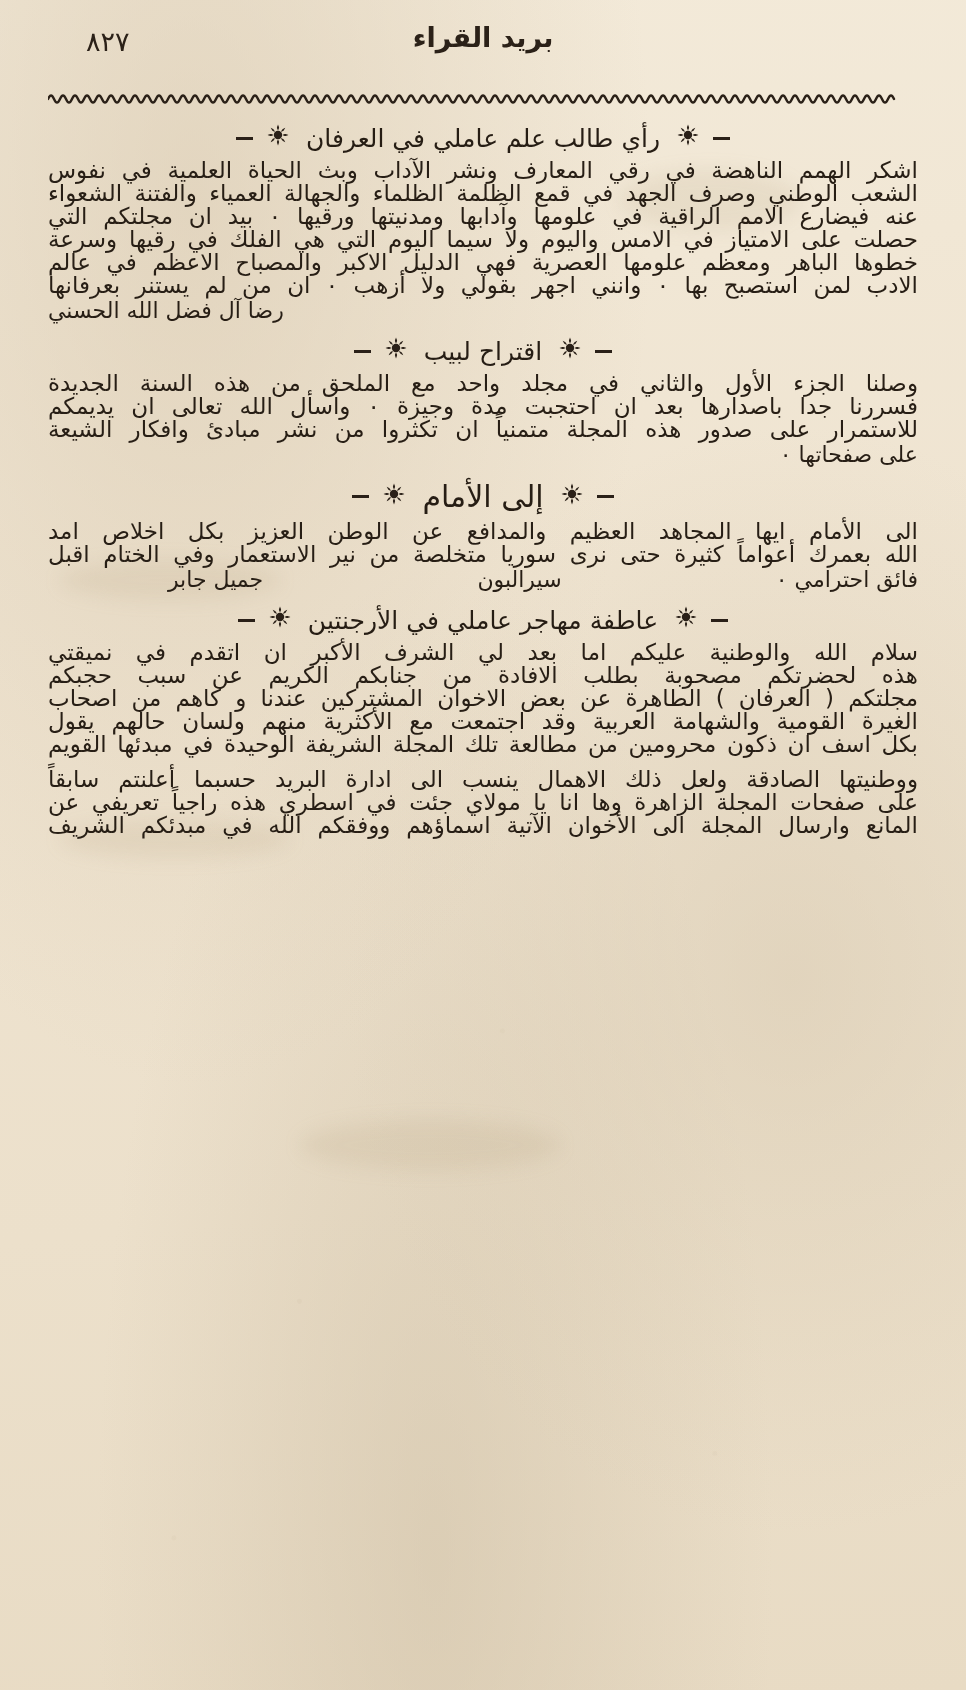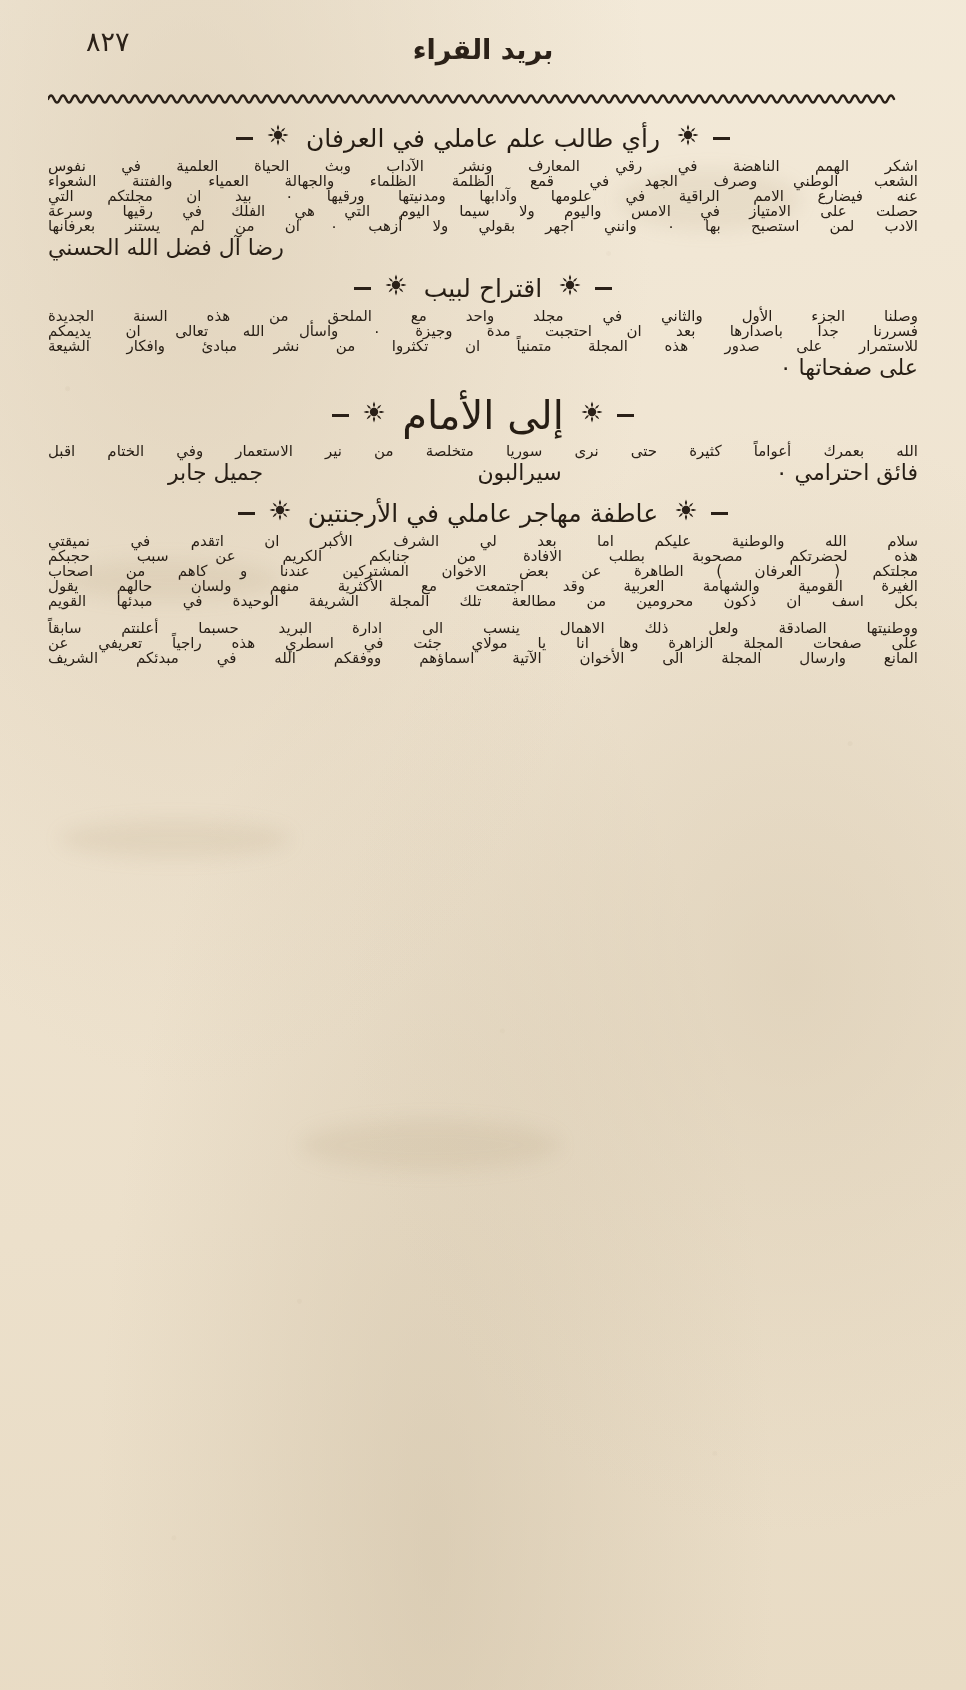--- a/index.html
+++ b/index.html
@@ -58,21 +58,21 @@
     top: 4px;
     font-size: 27px;
     letter-spacing: 1px;
     color: #2b2118;
     font-family: Liberation Serif, serif;
   }
   .head-title {
     position: absolute;
     left: 0;
     right: 0;
-    top: 12px;
+    top: 0;
     text-align: center;
     font-size: 27px;
     color: #2b2118;
     font-family: "DejaVu Sans", sans-serif;
     font-weight: 600;
   }
   .rule {
     position: absolute;
     top: 90px;
     left: 48px;
@@ -114,21 +114,21 @@
     background: #2a2018;
     margin: 0 3px;
   }
   .sec-head .txt {
     display: inline-block;
     vertical-align: middle;
     padding: 0 6px;
   }
 
   .body-par {
-    font-size: 15px;
+    font-size: 23px;
     line-height: 1.0;
     color: #271e15;
     text-align: justify;
     text-align-last: justify;
   }
   .body-par .ln {
     display: block;
     white-space: nowrap;
     padding: 0;
     margin: 0;
@@ -209,20 +209,21 @@
             </g>
           </svg>
         </span><span class="dash"></span>
       </div>
 
       <div class="body-par">
         <span class="ln first" style="display: block; transform-origin: right center; transform: scaleX(1); width: 870px;">اشكر الهمم الناهضة في رقي المعارف ونشر الآداب وبث الحياة العلمية في نفوس</span>
         <span class="ln" style="display: block; transform-origin: right center; transform: scaleX(1); width: 870px;">الشعب الوطني وصرف الجهد في قمع الظلمة الظلماء والجهالة العمياء والفتنة الشعواء</span>
         <span class="ln" style="display: block; transform-origin: right center; transform: scaleX(1); width: 870px;">عنه فيضارع الامم الراقية في علومها وآدابها ومدنيتها ورقيها ٠ بيد ان مجلتكم التي</span>
         <span class="ln" style="display: block; transform-origin: right center; transform: scaleX(1); width: 870px;">حصلت على الامتياز في الامس واليوم ولا سيما اليوم التي هي الفلك في رقيها وسرعة</span>
+        <span class="ln" style="display: block; transform-origin: right center; transform: scaleX(1); width: 870px;">خطوها الباهر ومعظم علومها العصرية فهي الدليل الاكبر والمصباح الاعظم في عالم</span>
         <span class="ln" style="display: block; transform-origin: right center; transform: scaleX(1); width: 870px;">الادب لمن استصبح بها ٠ وانني اجهر بقولي ولا أزهب ٠ ان من لم يستنر بعرفانها</span>
       </div>
       <div class="sig-line">
         <span class="spacer"></span>
         <span class="sig">رضا آل فضل الله الحسني</span>
       </div>
     </div>
 
     <div class="section">
       <div class="sec-head">
@@ -277,38 +278,39 @@
               <path d="M12 1.6 C13.4 5 13.4 5 12 7.4 C10.6 5 10.6 5 12 1.6 Z"></path>
               <path d="M22.4 12 C19 13.4 19 13.4 16.6 12 C19 10.6 19 10.6 22.4 12 Z"></path>
               <path d="M12 22.4 C10.6 19 10.6 19 12 16.6 C13.4 19 13.4 19 12 22.4 Z"></path>
               <path d="M1.6 12 C5 10.6 5 10.6 7.4 12 C5 13.4 5 13.4 1.6 12 Z"></path>
               <path d="M19.3 4.7 C17.6 7.9 17.6 7.9 15 8.9 C16 6.3 16 6.3 19.3 4.7 Z"></path>
               <path d="M19.3 19.3 C16 17.7 16 17.7 15 15.1 C17.6 16.1 17.6 16.1 19.3 19.3 Z"></path>
               <path d="M4.7 19.3 C6.3 16 6.3 16 8.9 15.1 C7.9 17.7 7.9 17.7 4.7 19.3 Z"></path>
               <path d="M4.7 4.7 C7.9 6.3 7.9 6.3 8.9 8.9 C6.3 7.9 6.3 7.9 4.7 4.7 Z"></path>
             </g>
           </svg>
-        </span><span class="txt" style="font-size:40px;">إلى الأمام</span><span class="orn">
+        </span><span class="txt" style="font-size:30px;">إلى الأمام</span><span class="orn">
           <svg width="24" height="24" viewBox="0 0 24 24" aria-hidden="true">
             <g fill="#2a2018">
               <circle cx="12" cy="12" r="4.2"></circle>
               <path d="M12 1.6 C13.4 5 13.4 5 12 7.4 C10.6 5 10.6 5 12 1.6 Z"></path>
               <path d="M22.4 12 C19 13.4 19 13.4 16.6 12 C19 10.6 19 10.6 22.4 12 Z"></path>
               <path d="M12 22.4 C10.6 19 10.6 19 12 16.6 C13.4 19 13.4 19 12 22.4 Z"></path>
               <path d="M1.6 12 C5 10.6 5 10.6 7.4 12 C5 13.4 5 13.4 1.6 12 Z"></path>
               <path d="M19.3 4.7 C17.6 7.9 17.6 7.9 15 8.9 C16 6.3 16 6.3 19.3 4.7 Z"></path>
               <path d="M19.3 19.3 C16 17.7 16 17.7 15 15.1 C17.6 16.1 17.6 16.1 19.3 19.3 Z"></path>
               <path d="M4.7 19.3 C6.3 16 6.3 16 8.9 15.1 C7.9 17.7 7.9 17.7 4.7 19.3 Z"></path>
               <path d="M4.7 4.7 C7.9 6.3 7.9 6.3 8.9 8.9 C6.3 7.9 6.3 7.9 4.7 4.7 Z"></path>
             </g>
           </svg>
         </span><span class="dash"></span>
       </div>
 
       <div class="body-par">
+        <span class="ln first" style="display: block; transform-origin: right center; transform: scaleX(1); width: 870px;">الى الأمام ايها المجاهد العظيم والمدافع عن الوطن العزيز بكل اخلاص امد</span>
         <span class="ln" style="display: block; transform-origin: right center; transform: scaleX(1); width: 870px;">الله بعمرك أعواماً كثيرة حتى نرى سوريا متخلصة من نير الاستعمار وفي الختام اقبل</span>
       </div>
       <div class="sig-line">
         <span class="tail">فائق احترامي ٠</span>
         <span class="spacer"></span>
         <span class="sig">سيرالبون</span>
         <span class="spacer"></span>
         <span class="sig" style="margin-left:120px;">جميل جابر</span>
       </div>
     </div>

